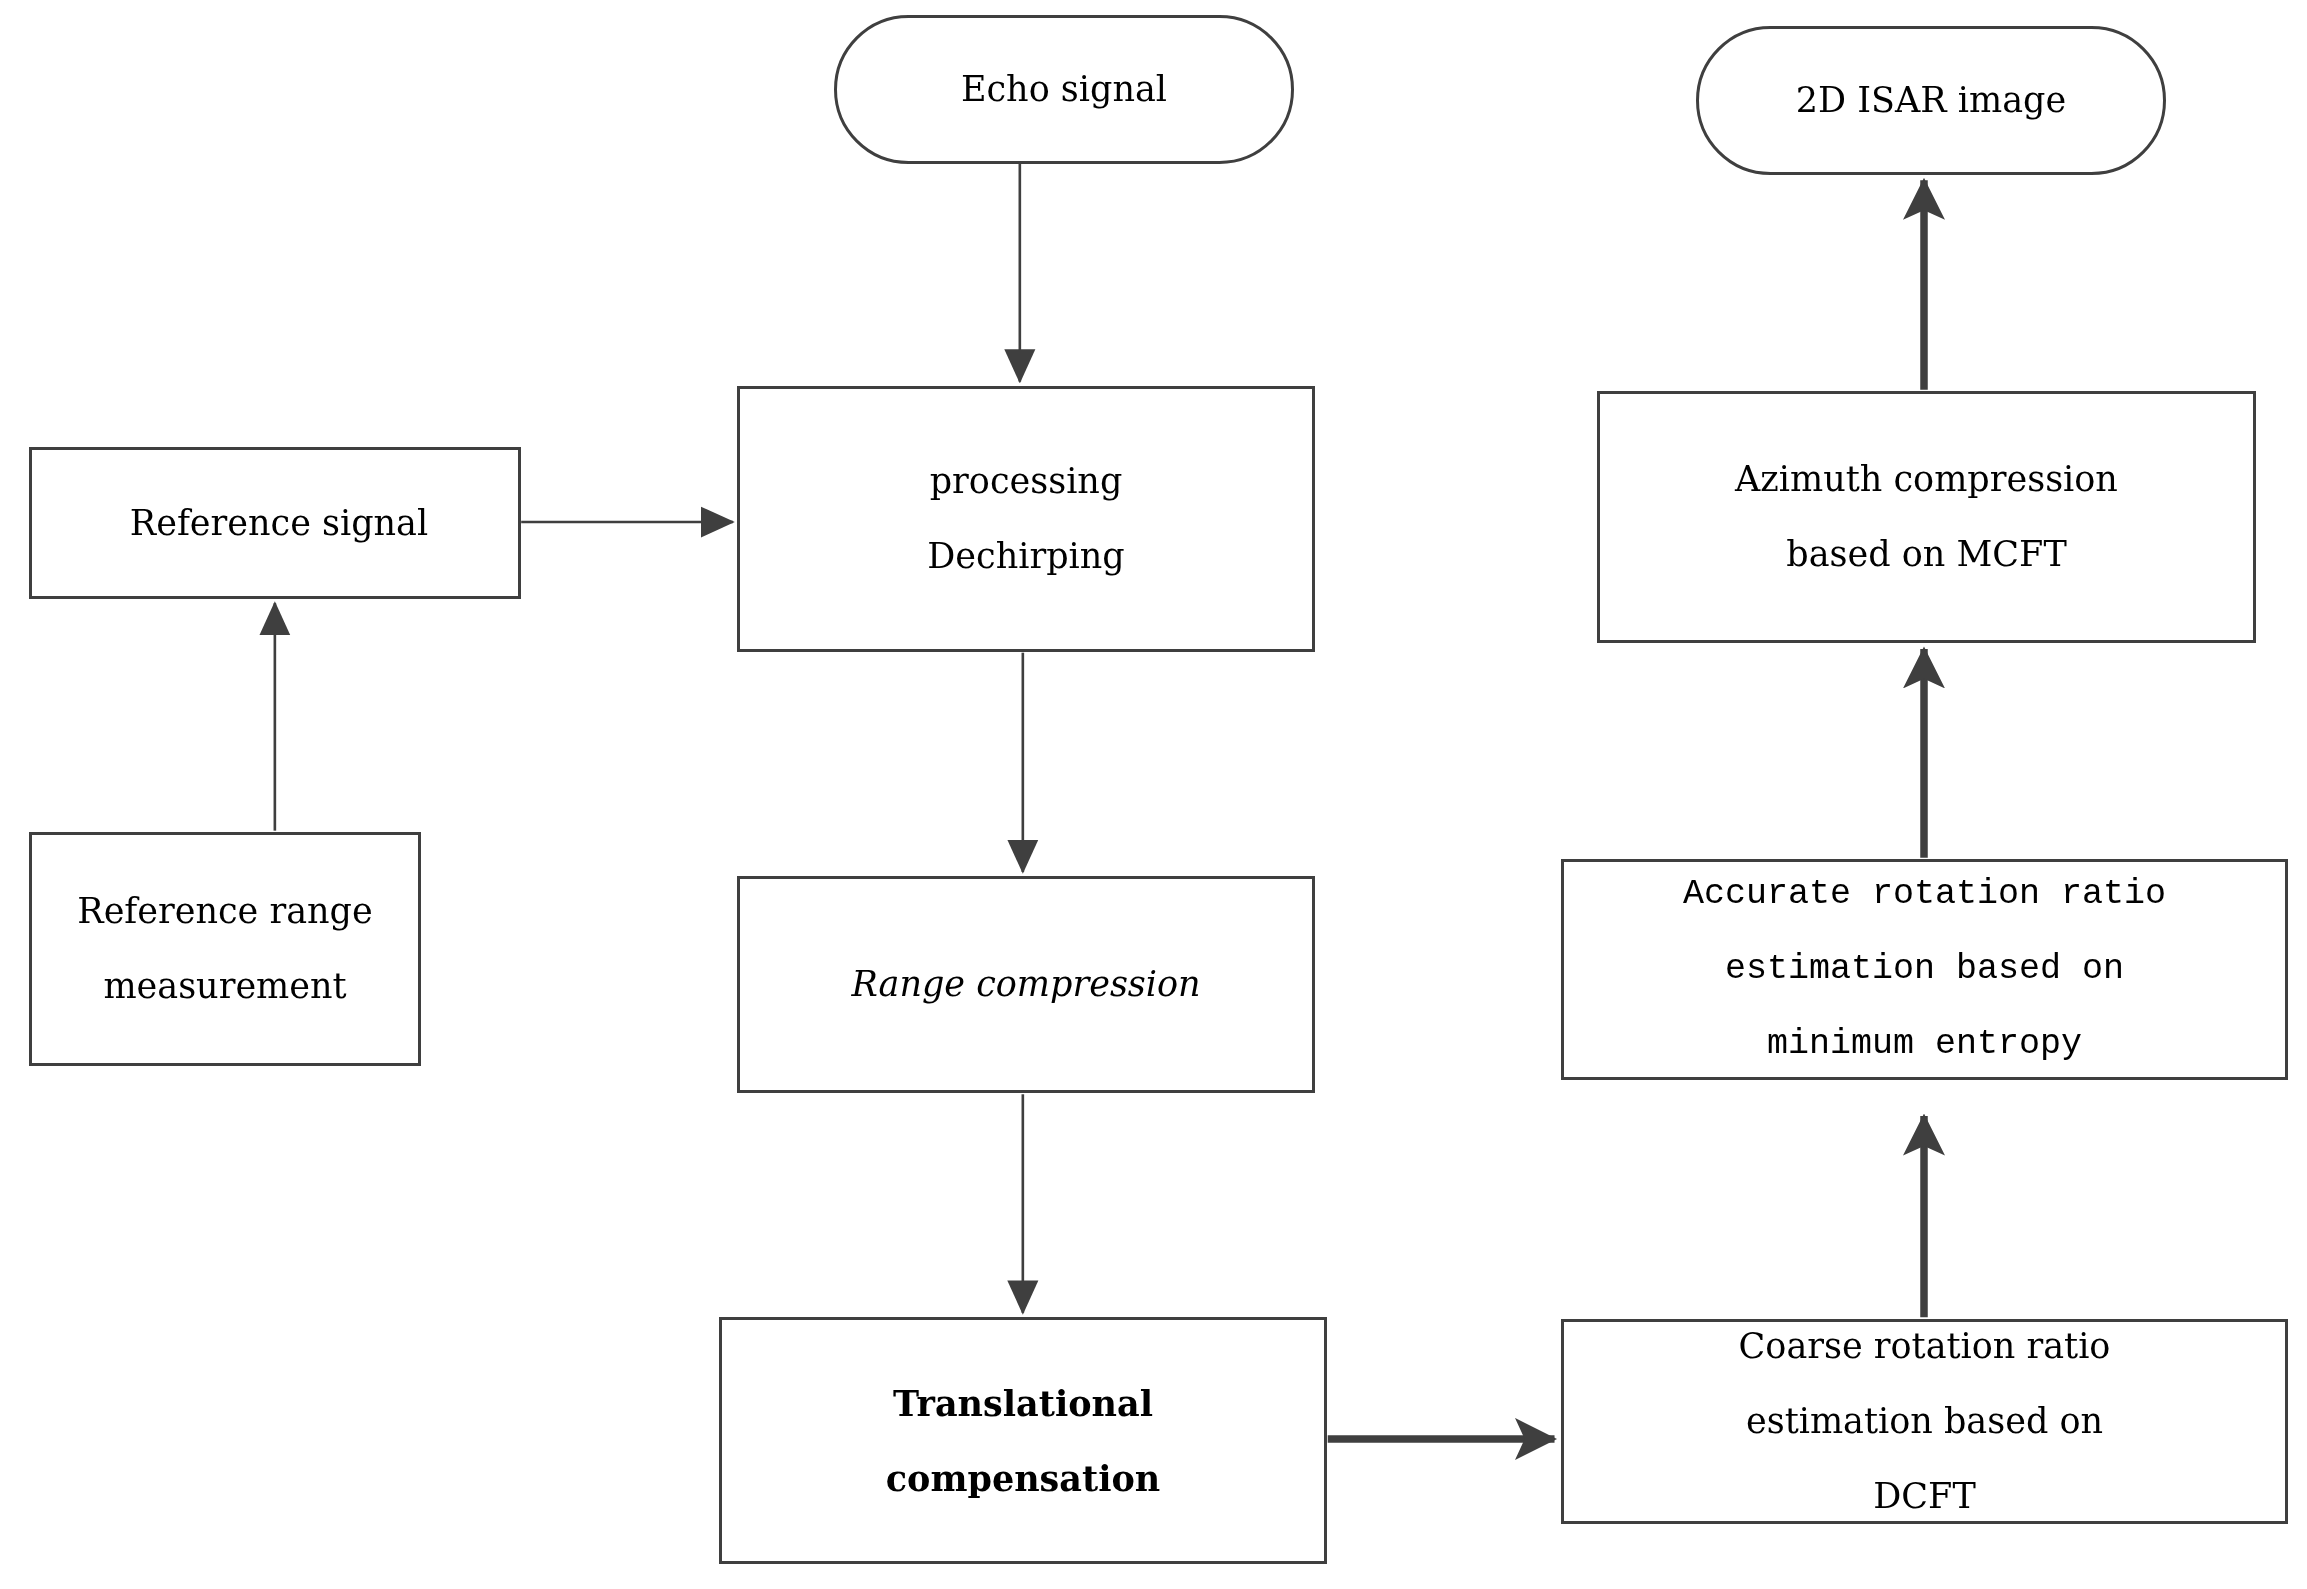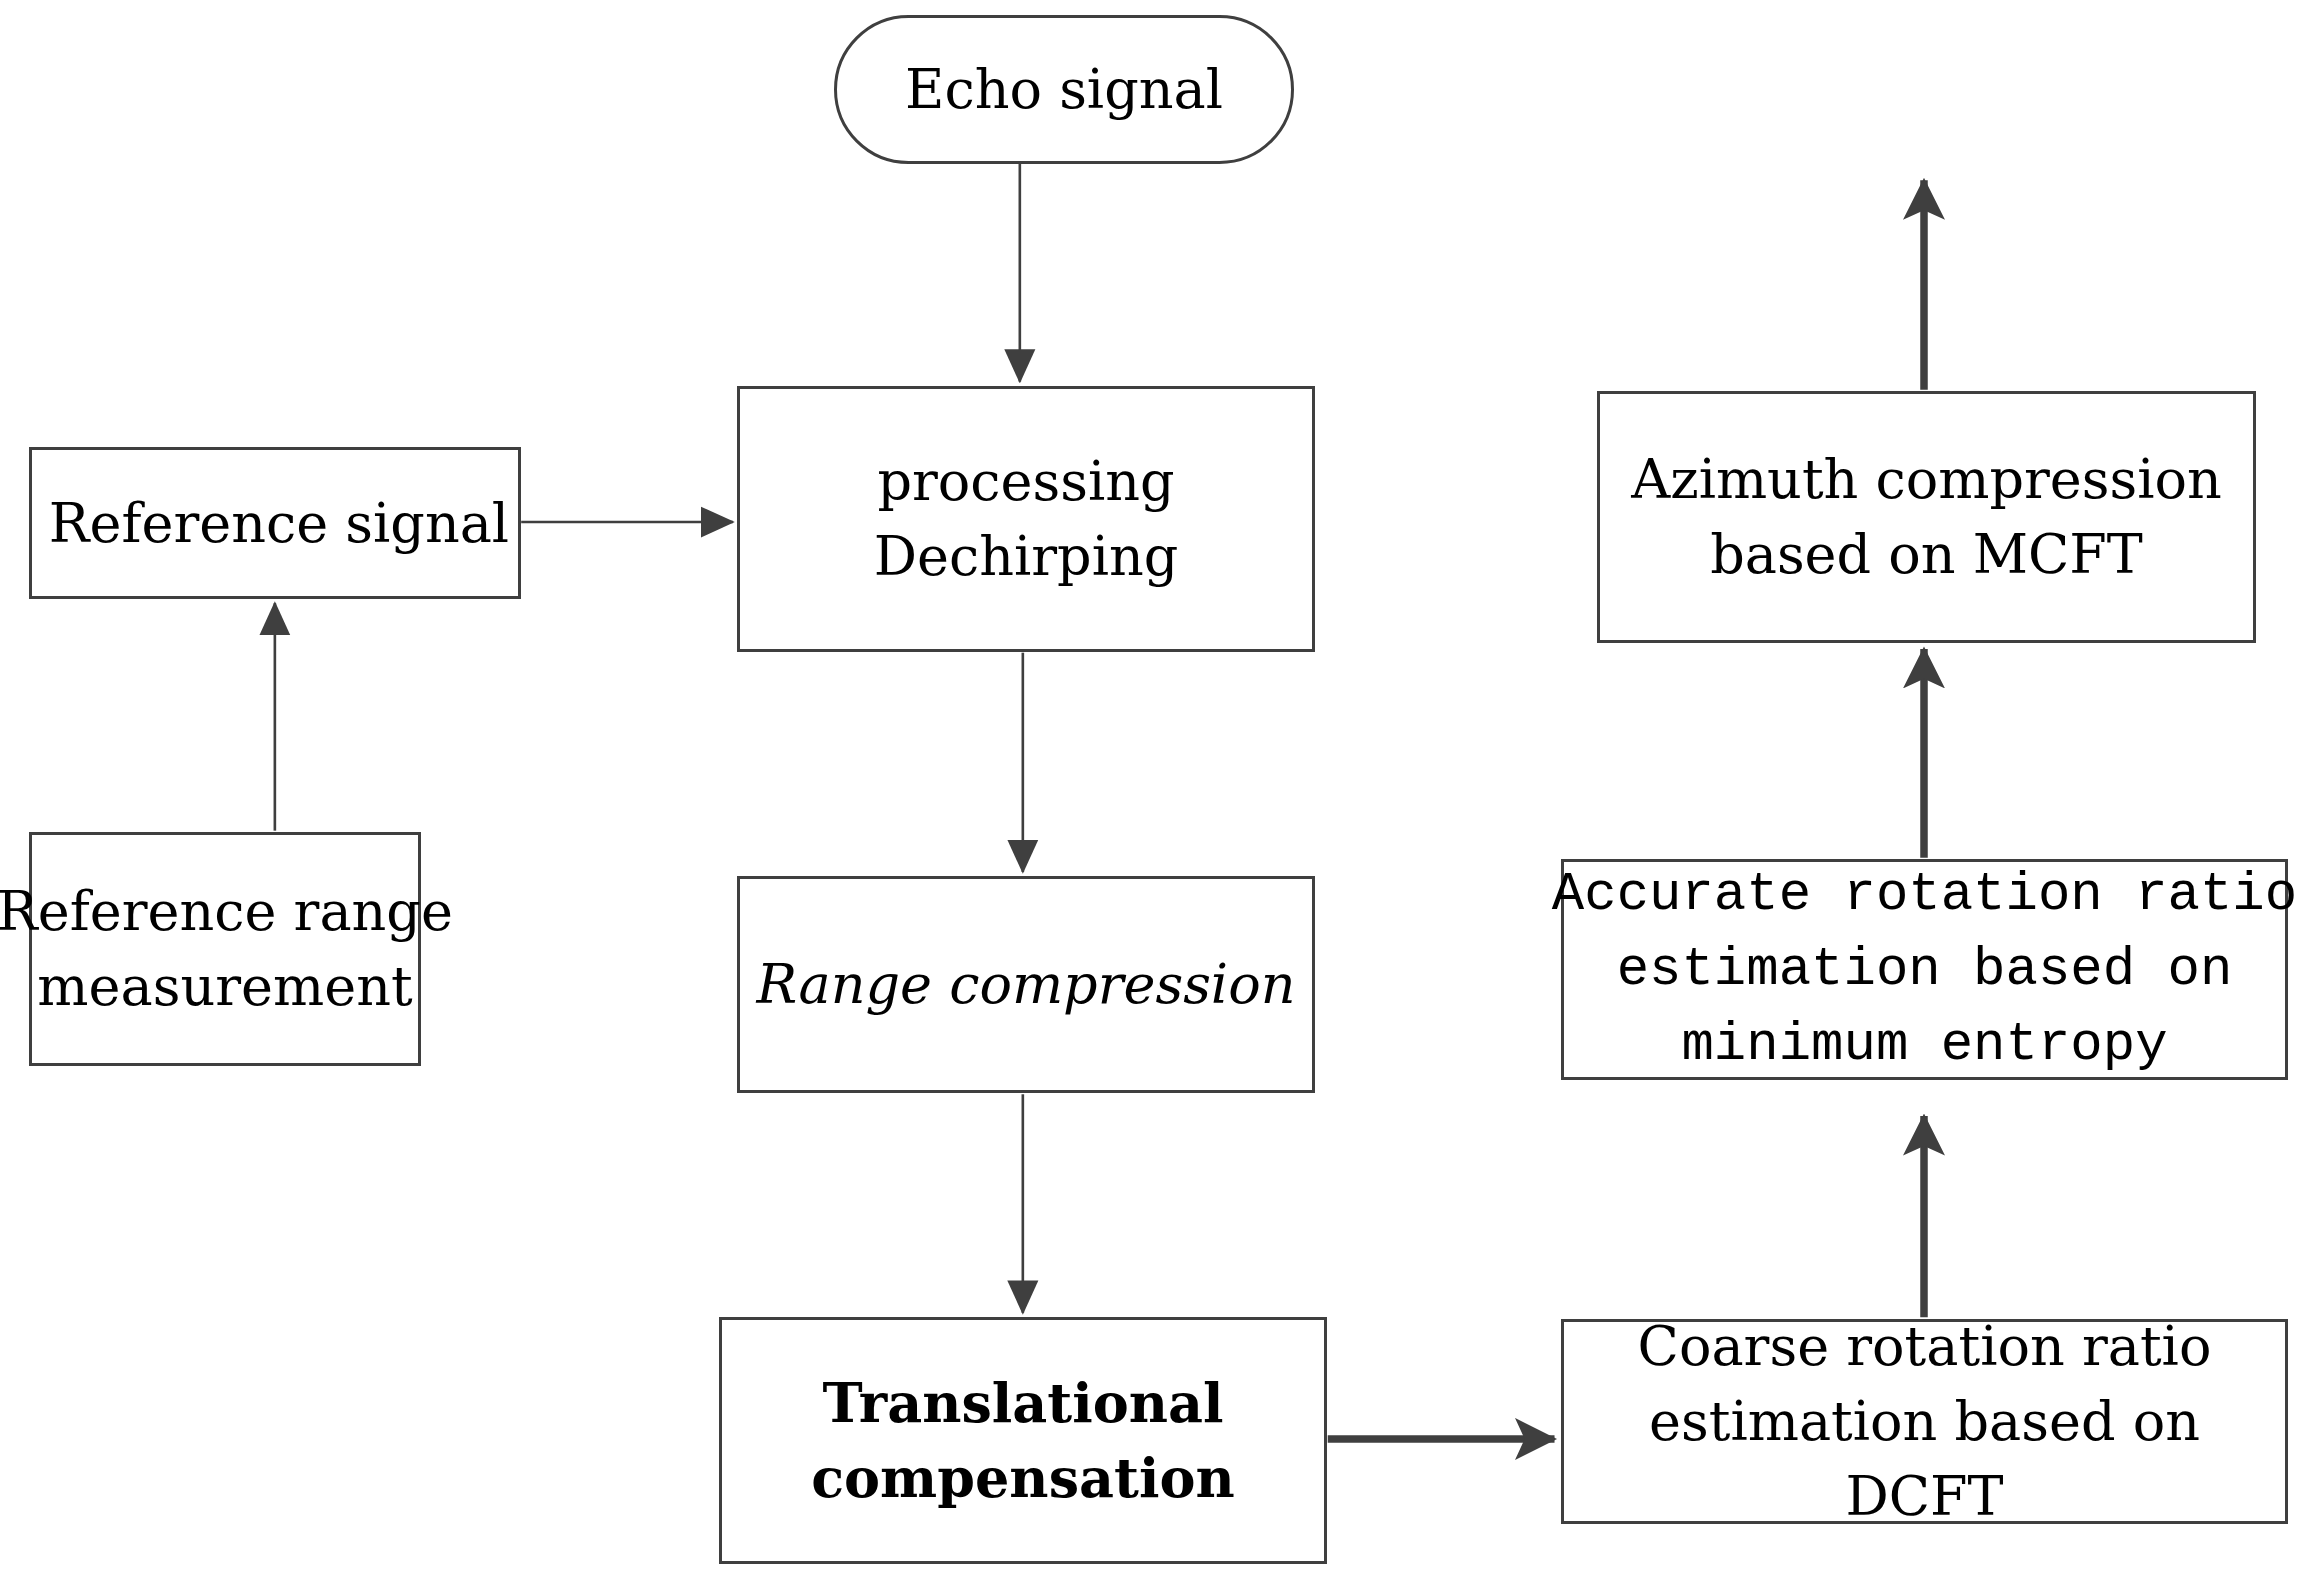--- a/index.html
+++ b/index.html
@@ -18,21 +18,21 @@
   .node{
     position:absolute;
     box-sizing:border-box;
     background:var(--bg);
     border:3.8px solid var(--line);
     display:flex;
     flex-direction:column;
     justify-content:center;
     align-items:center;
     text-align:center;
-    font-size:54px;
+    font-size:35px;
     line-height:75px;
     z-index:2;
   }
   .node .line{display:block;white-space:nowrap;}
   .stadium{border-width:3px;border-radius:90px;}
   
   #node-echo      {left:834px;top:15px;  width:460px;height:149px;}
   #node-isar      {left:1696px;top:25.5px;  width:470px;height:149px;}
   
   #node-refsignal {left:29px;  top:447px; width:492px;height:152px;padding-left:8px;}
@@ -76,20 +76,23 @@
     <line class="edge thick" x1="1768" y1="1916" x2="2070" y2="1916" marker-end="url(#head-thick)"></line>
     <line class="edge thick" x1="2562" y1="1754" x2="2562" y2="1486" marker-end="url(#head-thick)"></line>
     <line class="edge thick" x1="2562" y1="1142" x2="2562" y2="864" marker-end="url(#head-thick)"></line>
     <line class="edge thick" x1="2562" y1="519" x2="2562" y2="240" marker-end="url(#head-thick)"></line>
   </svg>
 
   <div class="node stadium" id="node-echo">
     <span class="line">Echo signal</span>
   </div>
 
+  <div class="node stadium" id="node-isar">
+    <span class="line">2D ISAR image</span>
+  </div>
 
   <div class="node" id="node-refsignal">
     <span class="line">Reference signal</span>
   </div>
 
   <div class="node" id="node-refrange">
     <span class="line">Reference range</span>
     <span class="line">measurement</span>
   </div>
 

